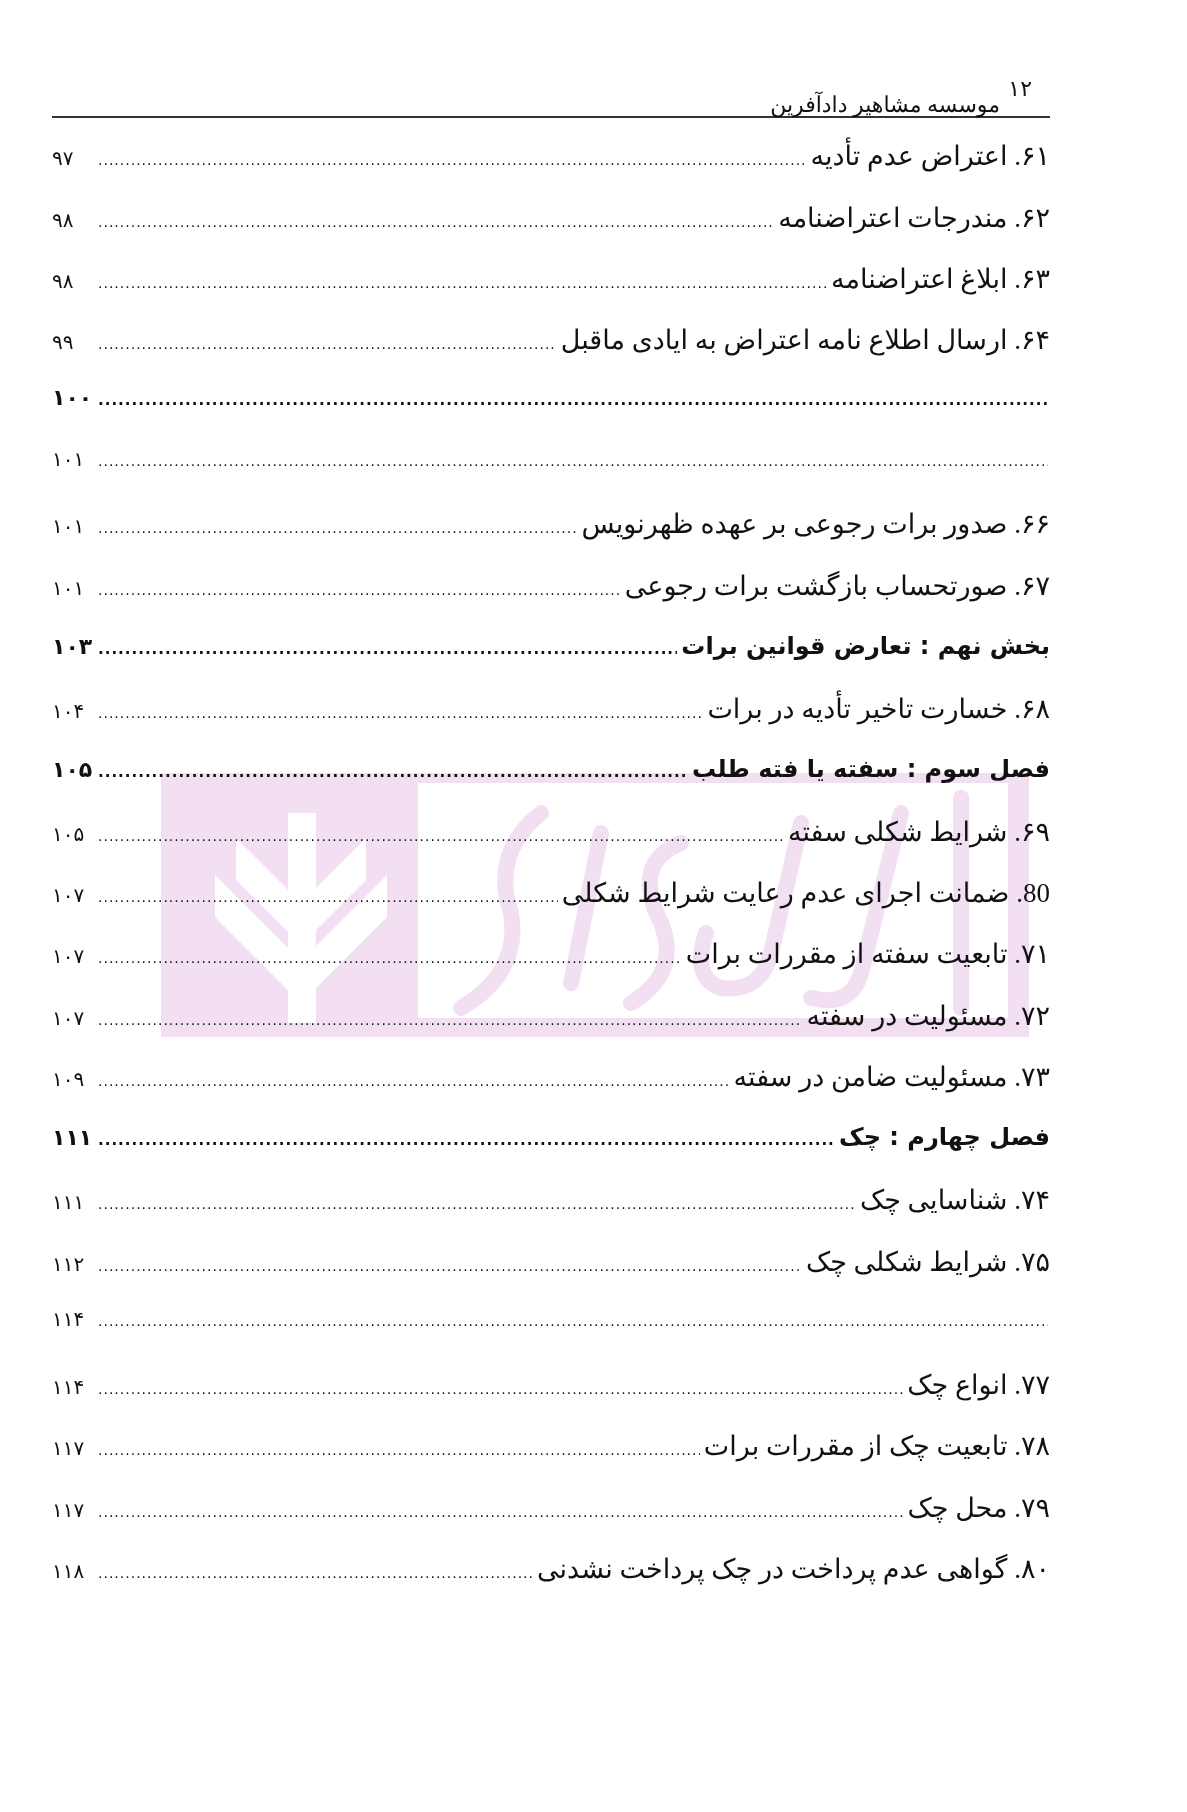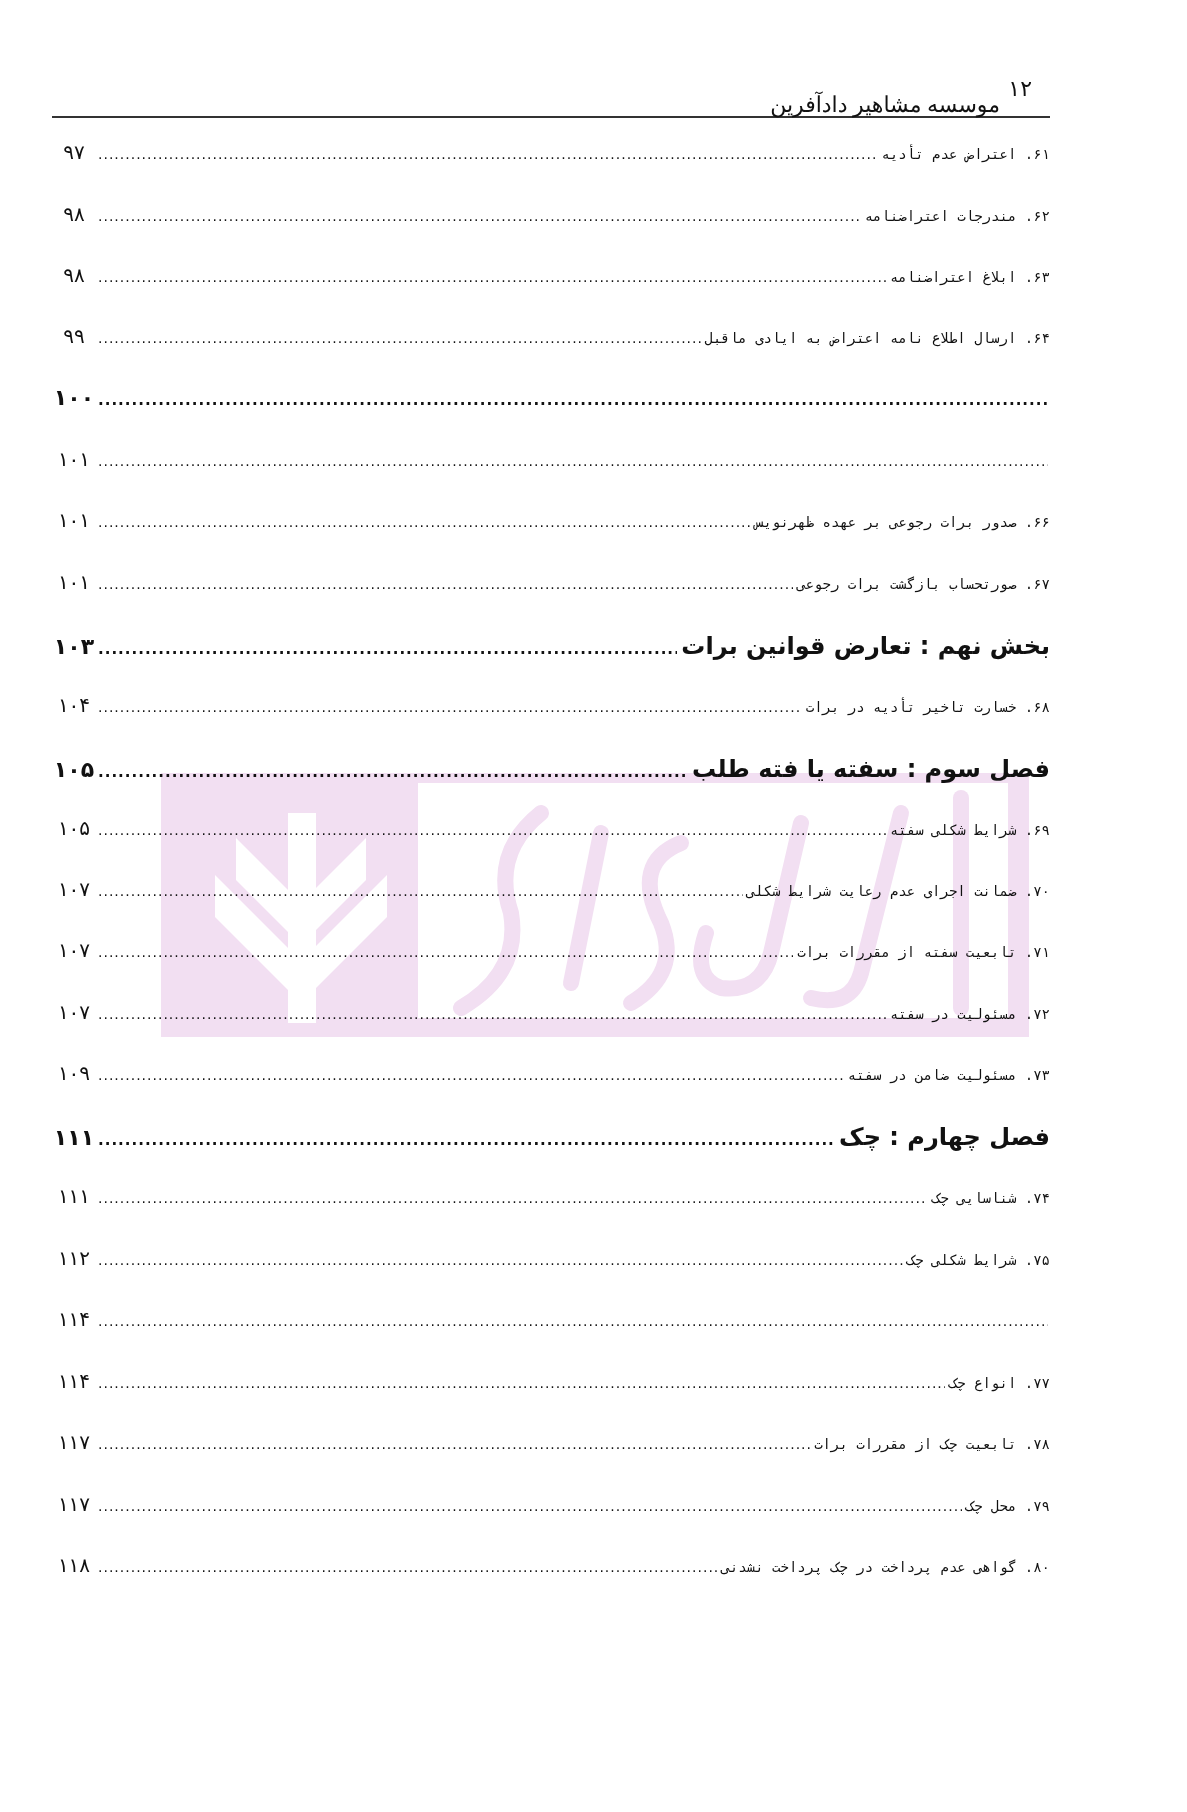--- a/index.html
+++ b/index.html
@@ -74,22 +74,22 @@
       position: absolute;
       left: 0;
       width: 998px;
       height: 40px;
       direction: rtl;
       display: flex;
       align-items: baseline;
     }
     .toc-row .title {
       white-space: nowrap;
-      font-family: Liberation Mono, monospace;
-      font-size: 14px;
+      font-family: Liberation Serif, serif;
+      font-size: 27px;
       padding-left: 2px;
     }
     .toc-row .leader {
       flex: 1;
       overflow: hidden;
       white-space: nowrap;
       font-size: 14px;
       letter-spacing: 1px;
       color: #111;
       direction: ltr;
@@ -97,21 +97,21 @@
       margin: 0 2px;
     }
     .toc-row .leader::before {
       content: "........................................................................................................................................................................................................................................................................................";
     }
     .toc-row .page {
       white-space: nowrap;
       font-family: "DejaVu Sans", sans-serif;
       font-size: 20px;
       min-width: 44px;
-      text-align: center;
+      text-align: left;
     }
     .toc-row.heading .title {
       font-family: "DejaVu Sans", sans-serif;
       font-weight: bold;
       font-size: 24px;
     }
     .toc-row.heading .page {
       font-weight: bold;
       font-size: 22px;
     }
@@ -204,21 +204,21 @@
       <span class="title">فصل سوم : سفته یا فته طلب</span>
       <span class="leader"></span>
       <span class="page">۱۰۵</span>
     </div>
     <div class="toc-row" style="top: 676px;">
       <span class="title"><span>۶۹.</span><span> </span><span>شرایط شکلی سفته</span></span>
       <span class="leader"></span>
       <span class="page">۱۰۵</span>
     </div>
     <div class="toc-row" style="top: 737px;">
-      <span class="title"><span>۷۰.</span><span> </span><span>ضمانت اجرای عدم رعایت شرایط شکلی</span></span>
+      <span class="title"><span>80.</span><span> </span><span>ضمانت اجرای عدم رعایت شرایط شکلی</span></span>
       <span class="leader"></span>
       <span class="page">۱۰۷</span>
     </div>
     <div class="toc-row" style="top: 798px;">
       <span class="title"><span>۷۱.</span><span> </span><span>تابعیت سفته از مقررات برات</span></span>
       <span class="leader"></span>
       <span class="page">۱۰۷</span>
     </div>
     <div class="toc-row" style="top: 860px;">
       <span class="title"><span>۷۲.</span><span> </span><span>مسئولیت در سفته</span></span>

